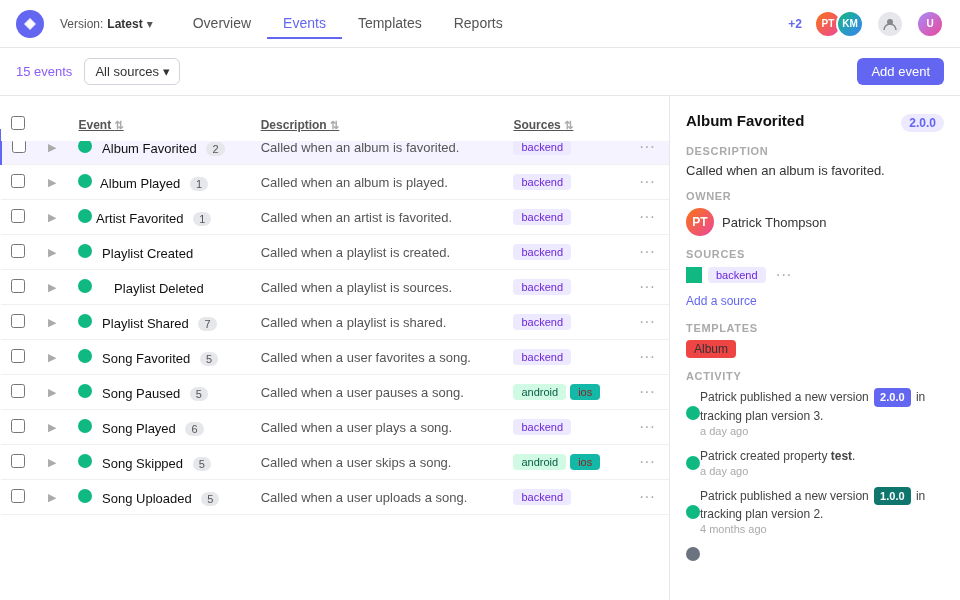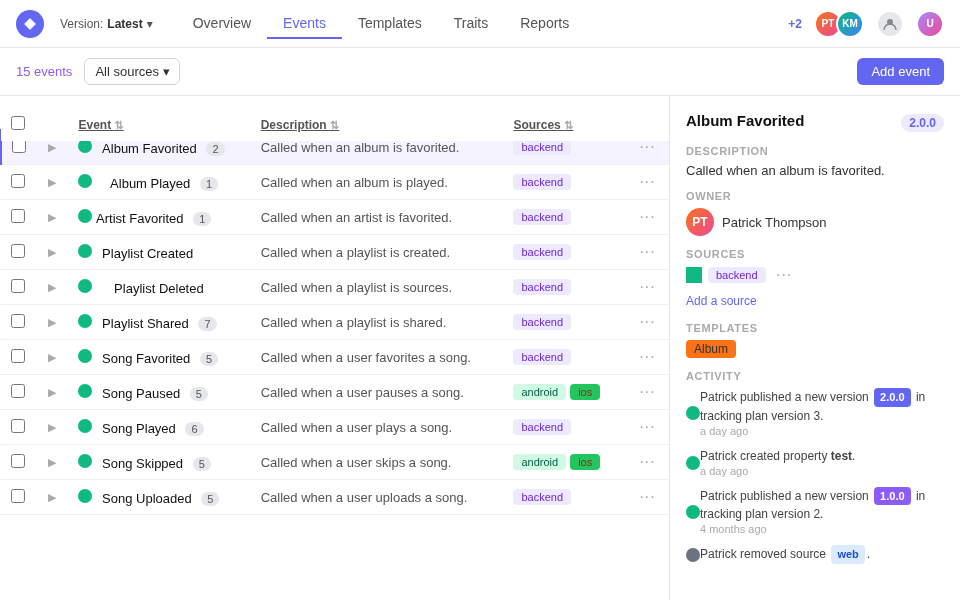--- a/index.html
+++ b/index.html
@@ -80,41 +80,41 @@
     .td-check, .td-expand { width: 30px; }
     .event-name { font-weight: 500; color: #111; }
     .event-count { display: inline-block; background: #e5e7eb; color: #555; border-radius: 10px; font-size: 11px; padding: 1px 6px; margin-left: 6px; }
     .desc-text { color: #555; }
     .badge {
       display: inline-block; border-radius: 4px; padding: 2px 8px;
       font-size: 11px; font-weight: 500; margin-right: 4px;
     }
     .badge-backend { background: #ede9fe; color: #6d28d9; }
     .badge-android { background: #d1fae5; color: #065f46; }
-    .badge-ios { background: #22c55e; color: #991b1b; }
+    .badge-ios { background: #14b8a6; color: #991b1b; }
     .checkbox { width: 14px; height: 14px; accent-color: #6366f1; cursor: pointer; }
     .expand-btn { background: none; border: none; cursor: pointer; color: #aaa; font-size: 11px; padding: 2px; }
     .status-dot { width: 14px; height: 14px; border-radius: 50%; background: #10b981; display: inline-block; }
     .dots-btn { background: none; border: none; color: #aaa; cursor: pointer; font-size: 16px; padding: 0 4px; }
     .active-row { background: #f5f3ff !important; border-left: 2px solid #6366f1; }
 
     
     .detail-panel { width: 290px; overflow-y: auto; padding: 16px; background: #fff; }
     .detail-title { font-size: 15px; font-weight: 700; color: #111; margin-bottom: 4px; }
     .detail-version { font-size: 12px; color: #6366f1; background: #ede9fe; border-radius: 10px; padding: 2px 8px; font-weight: 600; }
     .detail-header { display: flex; align-items: center; justify-content: space-between; margin-bottom: 12px; }
     .section-label { font-size: 11px; font-weight: 700; color: #aaa; text-transform: uppercase; letter-spacing: 0.06em; margin: 12px 0 6px; }
     .detail-desc { font-size: 13px; color: #333; margin-bottom: 4px; }
     .owner-row { display: flex; align-items: center; gap: 8px; }
     .owner-avatar { width: 28px; height: 28px; border-radius: 50%; background: linear-gradient(135deg, #f97316, #ec4899); display: flex; align-items: center; justify-content: center; font-size: 12px; color: #fff; font-weight: 600; }
     .owner-name { font-size: 13px; color: #333; }
     .sources-row { display: flex; align-items: center; gap: 6px; flex-wrap: wrap; margin-bottom: 8px; }
     .add-source { font-size: 12px; color: #6366f1; cursor: pointer; padding: 2px 0; }
     .templates-row { display: flex; flex-wrap: wrap; gap: 6px; margin-bottom: 4px; }
-    .template-tag { background: #f97316; color: #333; border-radius: 4px; padding: 2px 8px; font-size: 12px; }
+    .template-tag { background: #ef4444; color: #333; border-radius: 4px; padding: 2px 8px; font-size: 12px; }
     .activity-item { display: flex; margin-bottom: 10px; align-items: center; }
     .activity-dot { width: 14px; height: 14px; border-radius: 50%; background: #10b981; flex-shrink: 0; margin-top: 2px; }
     .activity-text { font-size: 12px; color: #444; line-height: 1.5; }
     .activity-time { font-size: 11px; color: #aaa; }
     .version-badge { display: inline-block; background: #6366f1; color: #fff; border-radius: 4px; padding: 1px 6px; font-size: 11px; font-weight: 600; margin: 0 2px; }
     .web-badge { display: inline-block; background: #dbeafe; color: #1d4ed8; border-radius: 4px; padding: 1px 6px; font-size: 11px; font-weight: 600; margin: 0 2px; }
     .bold-text { font-weight: 700; }
     .sources-dots { background: none; border: none; color: #aaa; cursor: pointer; font-size: 16px; padding: 0; }
   </style>
 </head>
@@ -130,21 +130,20 @@
   </div>
   <div class="version-selector">
     <span>Version:</span>
     <span style="font-weight:600;color:#333;">Latest</span>
     <span>▾</span>
   </div>
   <div class="nav-links">
     <a class="nav-link">Overview</a>
     <a class="nav-link active">Events</a>
     <a class="nav-link">Templates</a>
-    <a class="nav-link">Traits</a>
     <a class="nav-link">Reports</a>
   </div>
   <div class="nav-right">
     <span class="plus-badge">+2</span>
     <div class="avatar-group">
       <div class="avatar" style="background:linear-gradient(135deg,#f97316,#ec4899);display:flex;align-items:center;justify-content:center;font-size:10px;color:white;font-weight:700;">PT</div>
       <div class="avatar" style="background:linear-gradient(135deg,#10b981,#3b82f6);display:flex;align-items:center;justify-content:center;font-size:10px;color:white;font-weight:700;">KM</div>
     </div>
     <div class="avatar-placeholder" style="margin-left:4px;">
       <svg width="16" height="16" viewBox="0 0 16 16" fill="none">
@@ -202,21 +201,21 @@
     </tr>
           <tr>
       <td class="td-check">
         <input type="checkbox" class="checkbox" style="">
       </td>
       <td class="td-expand">
         <button class="expand-btn">▶</button>
       </td>
       <td>
         <span class="status-dot"></span>
-        <span class="event-name" style="margin-left:14px;">Album Played</span>
+        <span class="event-name" style="margin-left:4px;">Album Played</span>
         <span class="event-count">1</span>
       </td>
       <td>
         <span class="desc-text">Called when an album is played.</span>
       </td>
       <td><span class="badge badge-backend">backend</span></td>
       <td>
         <button class="dots-btn">···</button>
       </td>
     </tr>
@@ -451,28 +450,23 @@
           Patrick created property <span class="bold-text">test</span>.
         </div>
         <div class="activity-time">a day ago</div>
       </div>
     </div>
 
     <div class="activity-item">
       <div class="activity-dot" style="background:#10b981;"></div>
       <div>
         <div class="activity-text">
-          Patrick published a new version <span class="version-badge" style="background:#8b5cf6;">1.0.0</span> in tracking plan version 2.
+          Patrick published a new version <span class="version-badge" style="background:#0f766e;">1.0.0</span> in tracking plan version 2.
         </div>
         <div class="activity-time">4 months ago</div>
       </div>
     </div>
 
     <div class="activity-item">
       <div class="activity-dot" style="background:#6b7280;"></div>
-      <div>
-        <div class="activity-text">
-          Patrick removed source <span class="web-badge">web</span>.
-        </div>
-      </div>
     </div>
   </div>
 </div>
 
 </body></html>

